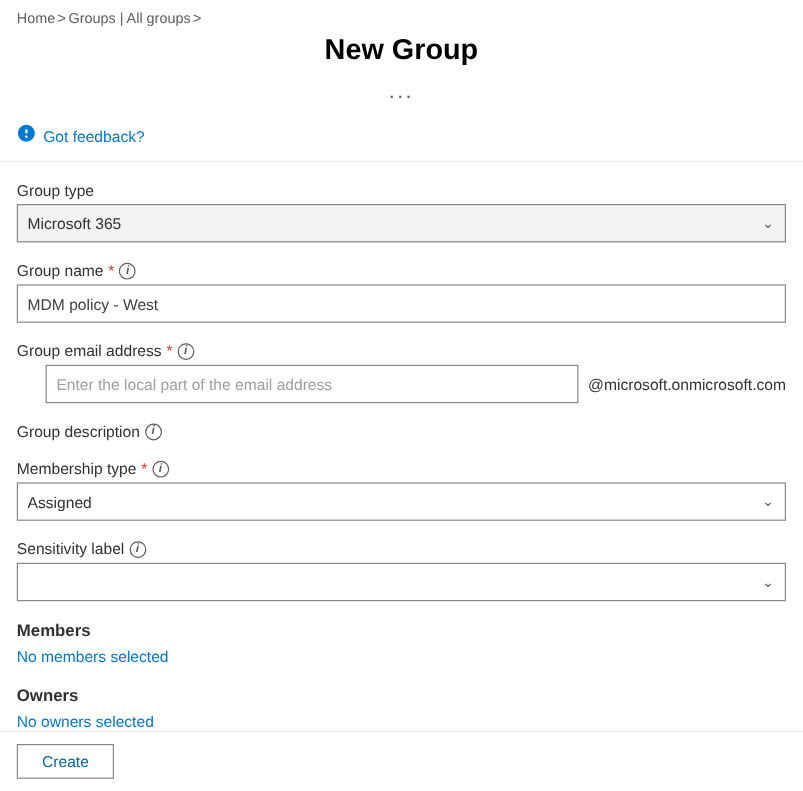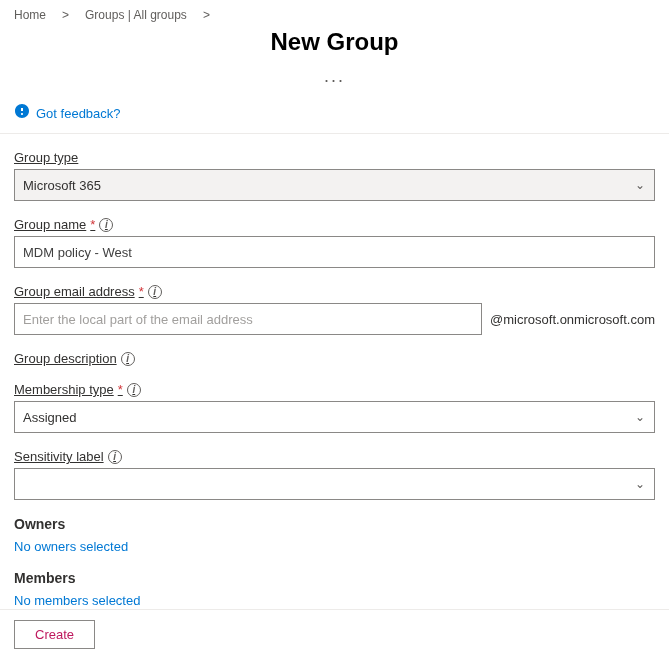--- a/index.html
+++ b/index.html
@@ -19,21 +19,21 @@
       height: 659px;
       width: 669px;
     }
 
     .breadcrumb-bar {
       padding: 8px 14px 2px 14px;
       font-size: 12px;
       color: #0078d4;
       display: flex;
       align-items: center;
-      gap: 16px;
+      gap: 2px;
     }
 
     .breadcrumb-bar span {
       color: #605e5c;
       font-size: 12px;
     }
 
     .breadcrumb-link {
       color: #0078d4;
       cursor: pointer;
@@ -107,21 +107,20 @@
     }
 
     .form-label {
       display: flex;
       align-items: center;
       gap: 4px;
       font-size: 13px;
       font-weight: 400;
       color: #323130;
       margin-bottom: 4px;
-      text-decoration: underline;
     }
 
     .required-star {
       color: #d13438;
       font-size: 13px;
     }
 
     .info-icon {
       display: inline-flex;
       align-items: center;
@@ -189,20 +188,21 @@
     }
 
     .email-row {
       display: flex;
       align-items: center;
       gap: 8px;
     }
 
     .email-input-wrapper {
       flex: 1;
+      margin-left: 24px;
     }
 
     .email-domain {
       font-size: 13px;
       color: #323130;
       white-space: nowrap;
     }
 
     .section-header {
       font-size: 14px;
@@ -223,21 +223,21 @@
       border-top: 1px solid #edebe9;
       background: #fff;
     }
 
     .create-btn {
       padding: 6px 20px;
       background: #fff;
       border: 1px solid #8a8886;
       font-size: 13px;
       font-family: 'Segoe UI', sans-serif;
-      color: #be185d;
+      color: #0369a1;
       cursor: pointer;
     }
   </style>
 </head>
 <body>
 
 <div class="page-wrapper">
 
   <div class="breadcrumb-bar">
     <span class="breadcrumb-link">Home</span>
@@ -332,28 +332,28 @@
       </div>
       <div class="form-select-wrapper">
         <select class="form-select white-bg">
           <option value=""></option>
         </select>
         <span class="select-chevron">⌄</span>
       </div>
     </div>
 
     <div class="form-group">
+      <div class="section-header">Members</div>
+      <span class="link-blue">No members selected</span>
+    </div>
+
+    <div class="form-group">
       <div class="section-header">Owners</div>
       <span class="link-blue">No owners selected</span>
     </div>
 
-    <div class="form-group">
-      <div class="section-header">Members</div>
-      <span class="link-blue">No members selected</span>
-    </div>
-
   </div>
 
   <div class="footer-bar">
     <button class="create-btn">Create</button>
   </div>
 
 </div>
 
 </body></html>

